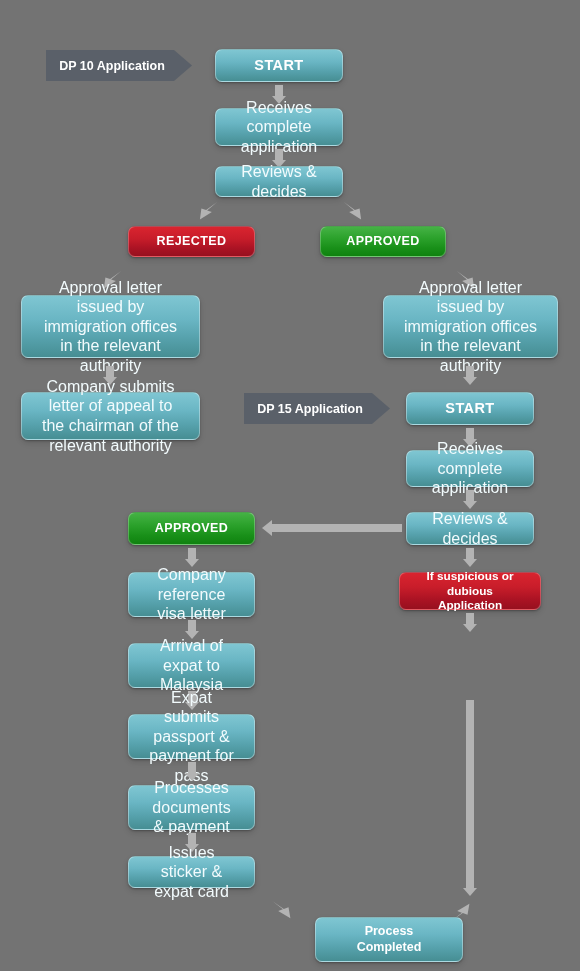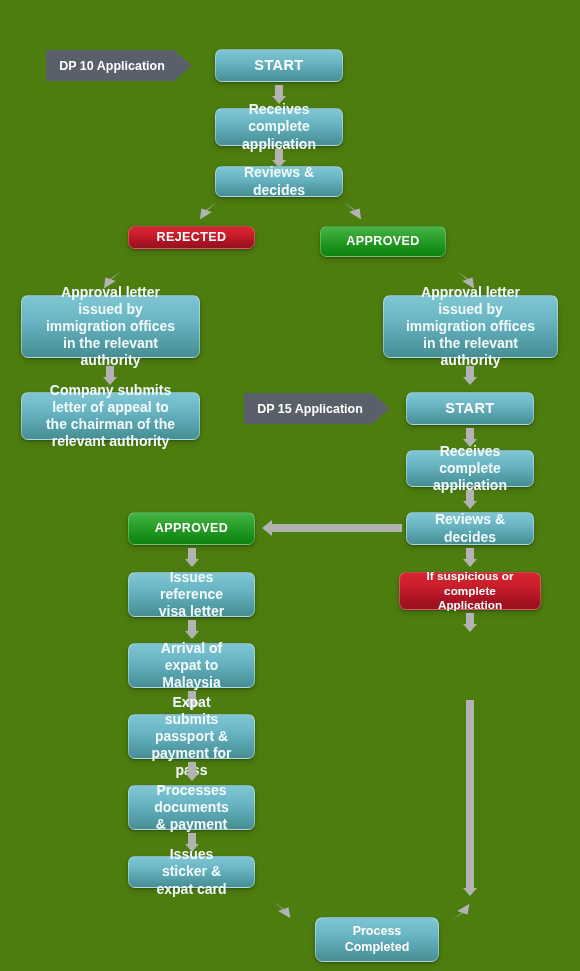--- a/index.html
+++ b/index.html
@@ -5,21 +5,21 @@
   html,body{margin:0;padding:0;background:#ffffff;}
   body{
     font-family:"Liberation Sans","DejaVu Sans",sans-serif;
     -webkit-font-smoothing:antialiased;
   }
   #canvas{
     position:relative;
     width:580px;
     height:971px;
     overflow:hidden;
-    background:#4d7c0f;
+    background:#737373;
   }
 
   
   .node{
     position:absolute;
     box-sizing:border-box;
     display:flex;
     align-items:center;
     justify-content:center;
     text-align:center;
@@ -27,22 +27,22 @@
     color:#ffffff;
     line-height:1.22;
     padding:3px 19px;
     box-shadow:0 1px 2px rgba(0,0,0,.28), 0 3px 6px rgba(0,0,0,.14);
   }
   .node .txt{display:block;width:100%;}
 
   
   .teal{
     background:linear-gradient(180deg,#7fc6d2 0%,#6ab6c4 38%,#57a2ad 68%,#468e93 100%);
-    font-size:14px;
-    font-weight:700;
+    font-size:16px;
+    font-weight:400;
     color:#f2fbfd;
     border:1px solid rgba(255,255,255,.35);
   }
   
   .teal.start{
     font-size:14.5px;
     font-weight:bold;
     color:#ffffff;
     letter-spacing:.4px;
   }
@@ -149,21 +149,21 @@
     <svg width="20" height="24" viewBox="0 0 20 24">
         <path d="M15 1 L8 12 L13 12 L4 23 L2 12 L7 12 Z" fill="#b3b3b3" transform="rotate(18 10 12)"></path>
       </svg>
   </div>
   <div class="diag" style="left:342px; top:199px;">
     <svg width="20" height="24" viewBox="0 0 20 24">
         <path d="M5 1 L12 12 L7 12 L16 23 L18 12 L13 12 Z" fill="#b3b3b3" transform="rotate(-18 10 12)"></path>
       </svg>
   </div>
 
-  <div class="node red" style="left:128px; top:226px; width:127px; height:23px;justify-content:center;">
+  <div class="node red" style="left:128px; top:226px; width:127px; height:31px;justify-content:center;">
     <span class="txt">REJECTED</span>
   </div>
 
   <div class="node green" style="left:320px; top:226px; width:126px; height:31px;">
     <span class="txt">APPROVED</span>
   </div>
 
   <div class="diag" style="left:103px; top:268px;">
     <svg width="20" height="24" viewBox="0 0 20 24">
         <path d="M15 1 L8 12 L13 12 L4 23 L2 12 L7 12 Z" fill="#b3b3b3" transform="rotate(18 10 12)"></path>
@@ -215,21 +215,21 @@
     <span class="txt">Reviews &amp; decides</span>
   </div>
 
   <div class="h-arrow" style="left:272px; top:524px; width:130px; height:8px;"></div>
   <div class="h-head-left" style="left:262px; top:520px;"></div>
 
   <div class="v-arrow" style="left:466px; top:548px; width:8px; height:13px;"></div>
   <div class="v-head" style="left:463px; top:559px;"></div>
 
   <div class="node red small" style="left:399px; top:572px; width:142px; height:38px;">
-    <span class="txt">If suspicious or complete Application</span>
+    <span class="txt">If suspicious or dubious Application</span>
   </div>
 
   <div class="v-arrow" style="left:466px; top:613px; width:8px; height:13px;"></div>
   <div class="v-head" style="left:463px; top:624px;"></div>
 
 
   <div class="v-arrow" style="left:466px; top:700px; width:8px; height:190px;"></div>
   <div class="v-head" style="left:463px; top:888px;"></div>
   <div class="diag" style="left:450px; top:900px;">
     <svg width="20" height="24" viewBox="0 0 20 24">
@@ -238,21 +238,21 @@
   </div>
 
   <div class="node green" style="left:128px; top:512px; width:127px; height:33px;">
     <span class="txt">APPROVED</span>
   </div>
 
   <div class="v-arrow" style="left:188px; top:548px; width:8px; height:13px;"></div>
   <div class="v-head" style="left:185px; top:559px;"></div>
 
   <div class="node teal" style="left:128px; top:572px; width:127px; height:45px;">
-    <span class="txt">Issues reference visa letter</span>
+    <span class="txt">Company reference visa letter</span>
   </div>
 
   <div class="v-arrow" style="left:188px; top:620px; width:8px; height:13px;"></div>
   <div class="v-head" style="left:185px; top:631px;"></div>
 
   <div class="node teal" style="left:128px; top:643px; width:127px; height:45px;">
     <span class="txt">Arrival of expat to Malaysia</span>
   </div>
 
   <div class="v-arrow" style="left:188px; top:691px; width:8px; height:13px;"></div>
@@ -275,17 +275,17 @@
   <div class="node teal" style="left:128px; top:856px; width:127px; height:32px;">
     <span class="txt">Issues sticker &amp; expat card</span>
   </div>
 
   <div class="diag" style="left:271px; top:898px;">
     <svg width="20" height="24" viewBox="0 0 20 24">
         <path d="M5 1 L12 12 L7 12 L16 23 L18 12 L13 12 Z" fill="#b3b3b3" transform="rotate(-20 10 12)"></path>
       </svg>
   </div>
 
-  <div class="node teal done" style="left:315px; top:917px; width:124px; height:45px;border-radius:8px;">
+  <div class="node teal done" style="left:315px; top:917px; width:148px; height:45px;">
     <span class="txt">Process Completed</span>
   </div>
 
 </div>
 
 </body></html>

